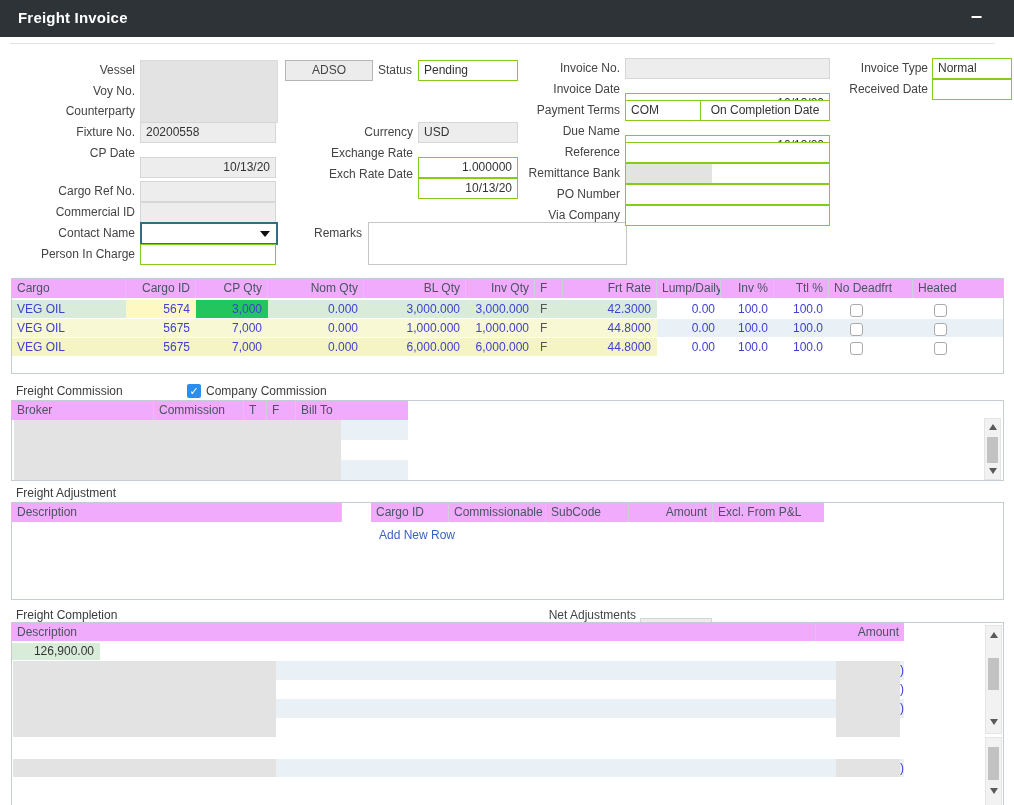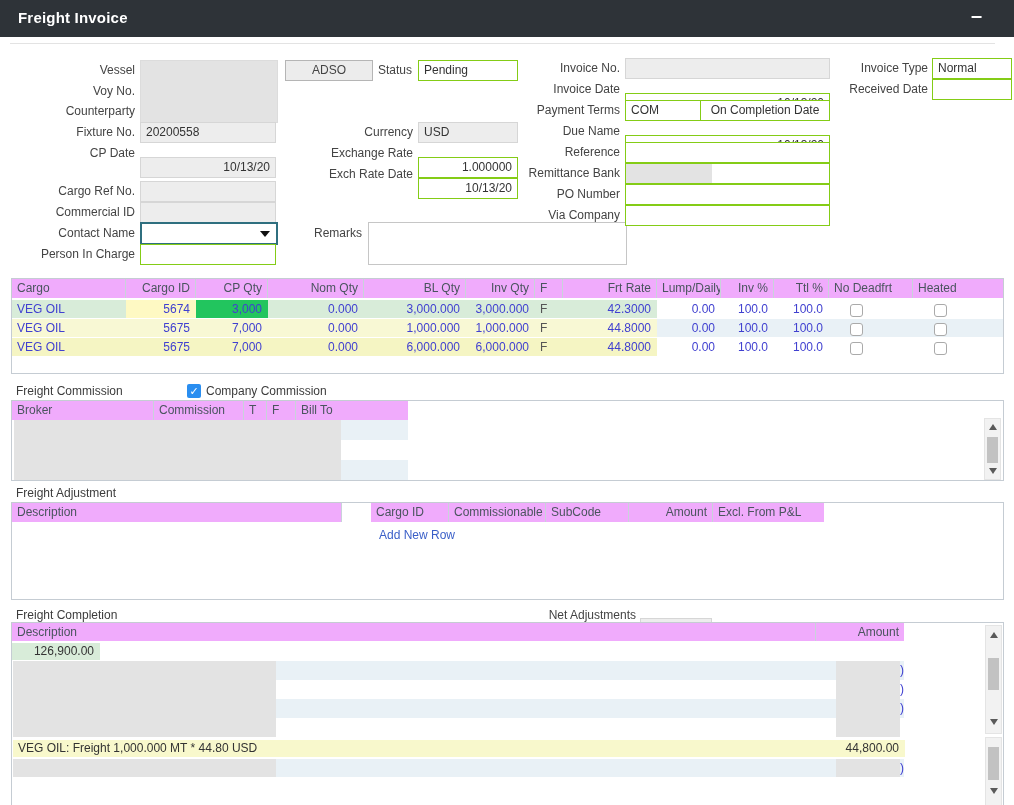--- a/index.html
+++ b/index.html
@@ -232,24 +232,20 @@
     </div>
 
     <div class="stripe" style="left:1px;top:38px;width:891px;height:19px;background:#e9f1f6;"></div>
     <div class="stripe" style="left:1px;top:76px;width:891px;height:19px;background:#e9f1f6;"></div>
     <div class="blob" style="left:1px;top:38px;width:263px;height:76px;"></div>
     <div class="blob" style="left:824px;top:38px;width:64px;height:76px;"></div>
     <span class="paren" style="left:888px;top:40px;">)</span>
     <span class="paren" style="left:888px;top:59px;">)</span>
     <span class="paren" style="left:888px;top:78px;">)</span>
 
-    <div class="grow drow" style="position:absolute;left:1px;top:117px;">
-      <div class="gcell l" style="width:804px;background:#f8f8cc;height:17px;line-height:17px;">VEG OIL: Freight 1,000.000 MT * 44.80 USD</div>
-      <div class="gcell r" style="width:88px;background:#f8f8cc;height:17px;line-height:17px;">44,800.00</div>
-    </div>
 
     <div class="stripe" style="left:1px;top:136px;width:891px;height:18px;background:#e9f1f6;"></div>
     <div class="blob" style="left:1px;top:136px;width:263px;height:18px;"></div>
     <div class="blob" style="left:824px;top:136px;width:64px;height:18px;"></div>
     <span class="paren" style="left:888px;top:138px;">)</span>
 
   </div>
 
   <div class="sbar" style="left:985px;top:625px;height:109px;">
     <div class="tri-up" style="top:6px;"></div>

